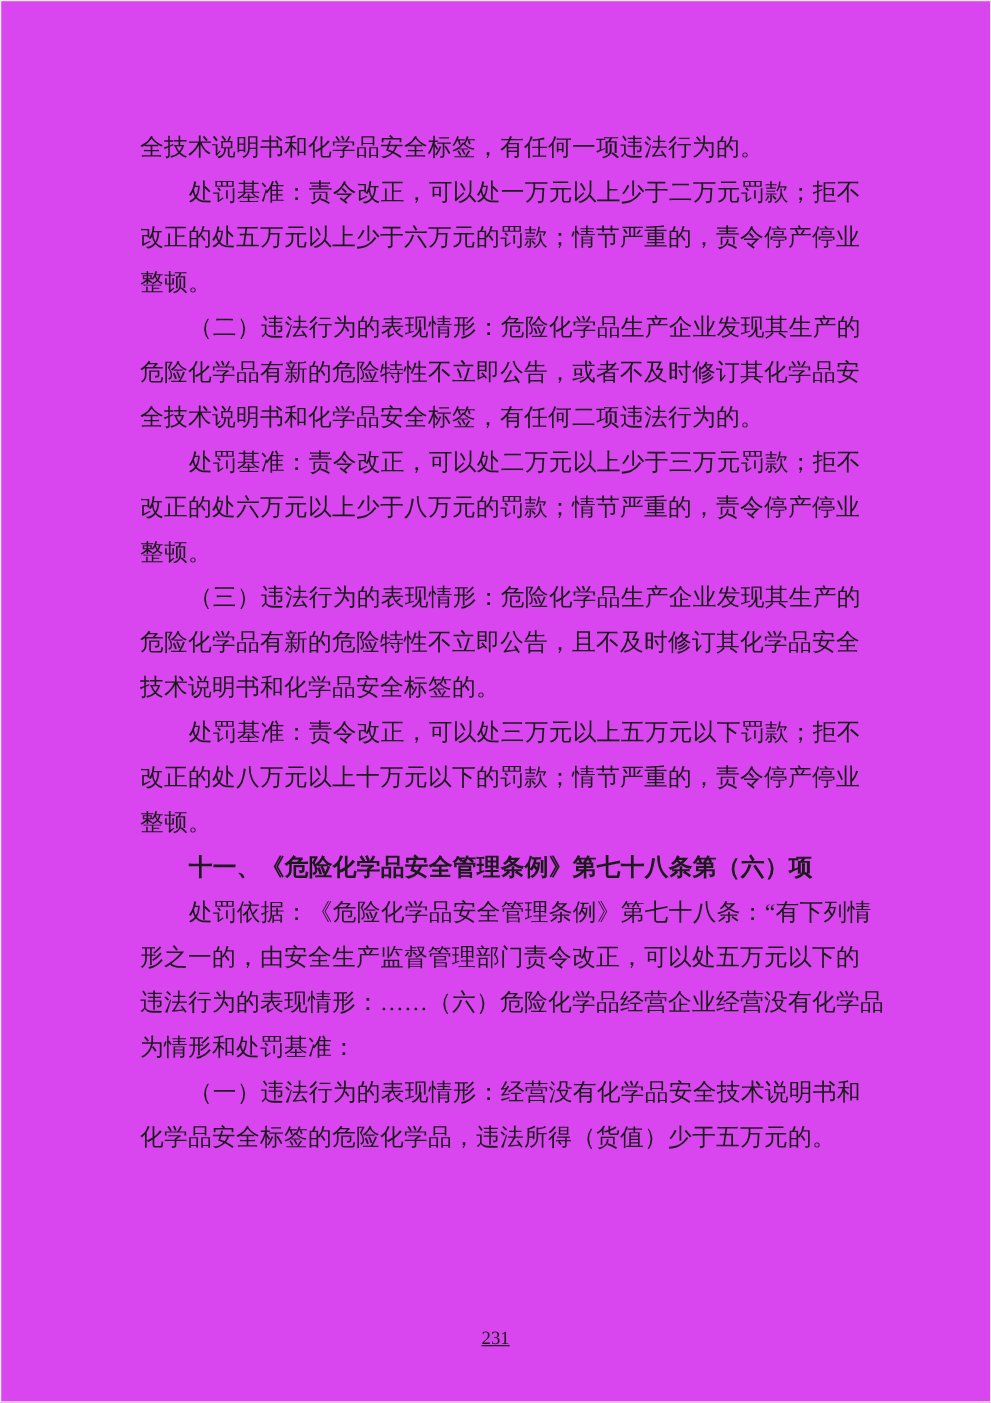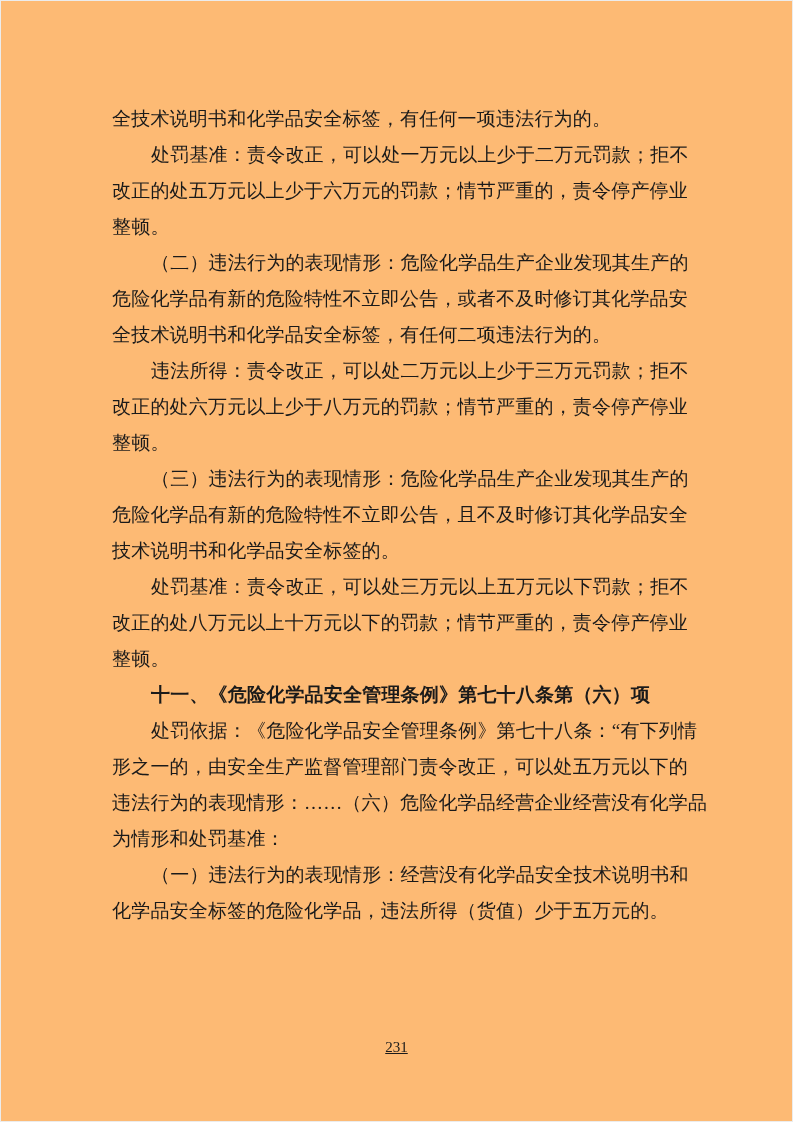--- a/index.html
+++ b/index.html
@@ -4,21 +4,21 @@
 <style>
   html, body {
     margin: 0;
     padding: 0;
     background: #ffffff;
   }
   .page {
     position: relative;
     width: 793px;
     height: 1122px;
-    background: #fdba74;
+    background: #d946ef;
     border: 1px solid #ececec;
     box-sizing: border-box;
     overflow: hidden;
     font-family: "Liberation Serif", "DejaVu Serif", serif;
     color: #1a1a1a;
   }
   .doc-body {
     position: absolute;
     left: 111px;
     top: 100px;
@@ -39,42 +39,42 @@
   .line.indent {
     text-indent: 39px;
   }
   .line.heading {
     font-weight: 700;
   }
   .page-number {
     position: absolute;
     left: 0;
     right: 0;
-    top: 1035px;
+    top: 1059px;
     height: 22px;
     line-height: 22px;
     text-align: center;
     font-size: 15px;
     color: #1a1a1a;
     text-decoration: underline;
   }
 </style>
 </head>
 <body>
 
 <div class="page">
   <div class="doc-body" id="doc-body">
       <div class="line">全技术说明书和化学品安全标签，有任何一项违法行为的。</div>
       <div class="line indent fill">处罚基准：责令改正，可以处一万元以上少于二万元罚款；拒不</div>
       <div class="line fill">改正的处五万元以上少于六万元的罚款；情节严重的，责令停产停业</div>
       <div class="line">整顿。</div>
       <div class="line indent fill">（二）违法行为的表现情形：危险化学品生产企业发现其生产的</div>
       <div class="line fill">危险化学品有新的危险特性不立即公告，或者不及时修订其化学品安</div>
       <div class="line">全技术说明书和化学品安全标签，有任何二项违法行为的。</div>
-      <div class="line indent fill">违法所得：责令改正，可以处二万元以上少于三万元罚款；拒不</div>
+      <div class="line indent fill">处罚基准：责令改正，可以处二万元以上少于三万元罚款；拒不</div>
       <div class="line fill">改正的处六万元以上少于八万元的罚款；情节严重的，责令停产停业</div>
       <div class="line">整顿。</div>
       <div class="line indent fill">（三）违法行为的表现情形：危险化学品生产企业发现其生产的</div>
       <div class="line fill">危险化学品有新的危险特性不立即公告，且不及时修订其化学品安全</div>
       <div class="line">技术说明书和化学品安全标签的。</div>
       <div class="line indent fill">处罚基准：责令改正，可以处三万元以上五万元以下罚款；拒不</div>
       <div class="line fill">改正的处八万元以上十万元以下的罚款；情节严重的，责令停产停业</div>
       <div class="line">整顿。</div>
       <div class="line indent heading">十一、《危险化学品安全管理条例》第七十八条第（六）项</div>
       <div class="line indent fill">处罚依据：《危险化学品安全管理条例》第七十八条：“有下列情</div>

